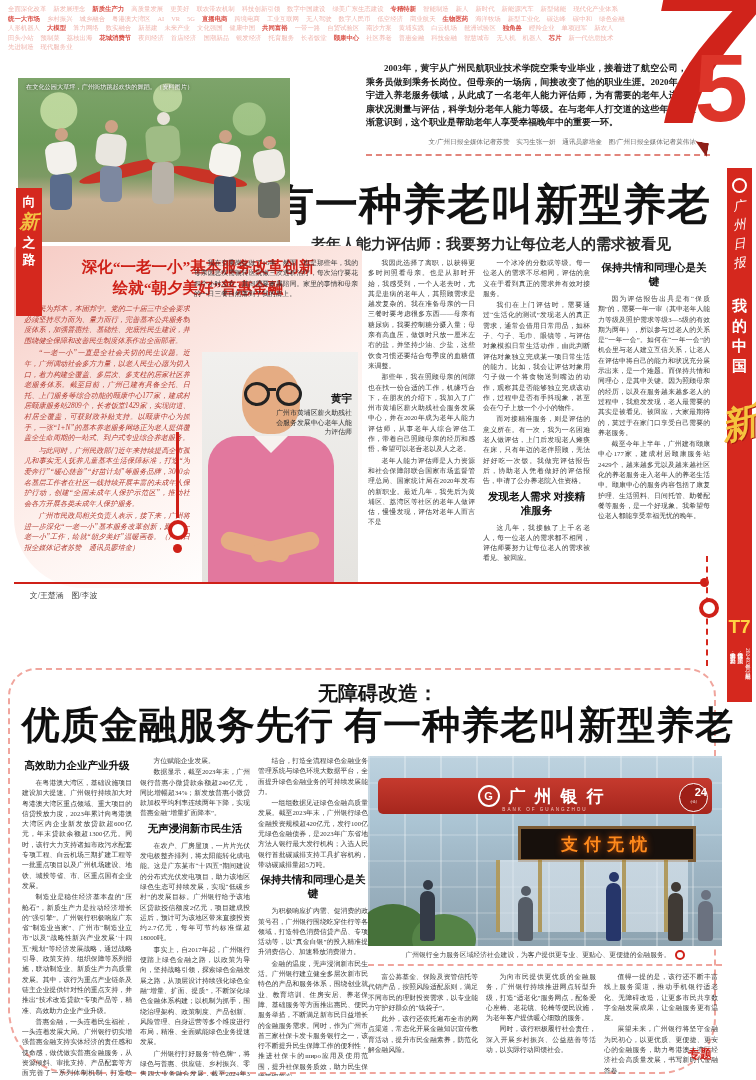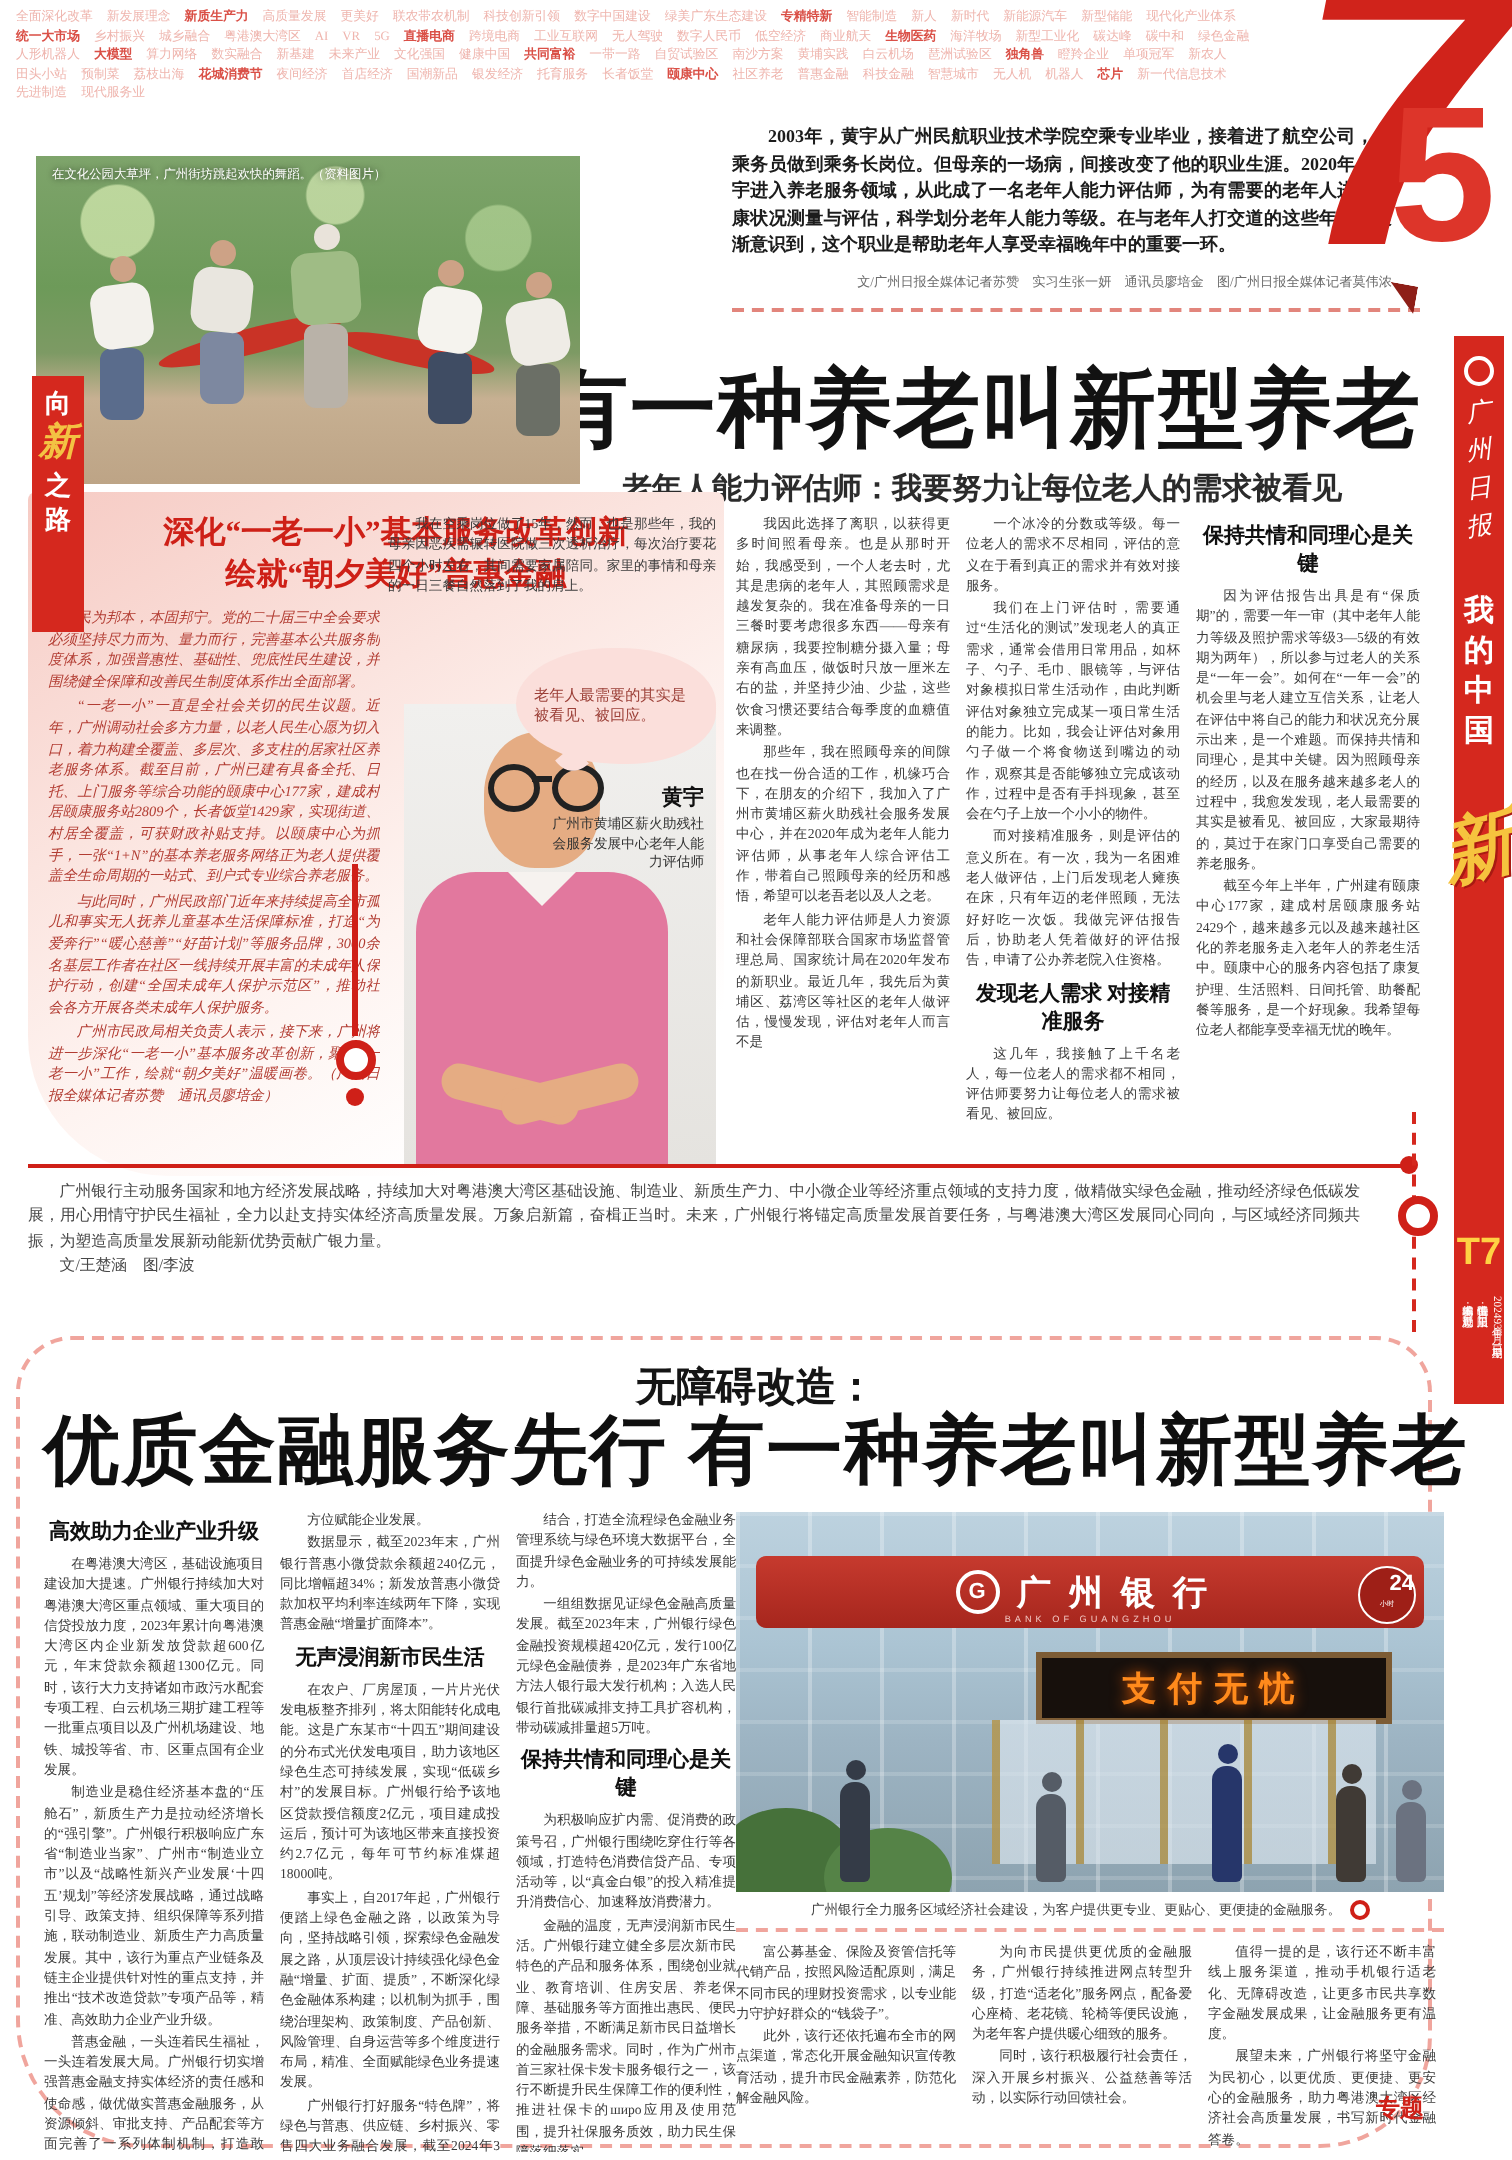--- a/index.html
+++ b/index.html
@@ -250,43 +250,39 @@
     <p>这几年，我接触了上千名老人，每一位老人的需求都不相同，评估师要努力让每位老人的需求被看见、被回应。</p>
   </div>
   <div class="bodycol" style="left:598px;width:112px;">
     <h4 class="colhead">保持共情和同理心是关键</h4>
     <div>
         <p>因为评估报告出具是有“保质期”的，需要一年一审（其中老年人能力等级及照护需求等级3—5级的有效期为两年），所以参与过老人的关系是“一年一会”。如何在“一年一会”的机会里与老人建立互信关系，让老人在评估中将自己的能力和状况充分展示出来，是一个难题。而保持共情和同理心，是其中关键。因为照顾母亲的经历，以及在服务越来越多老人的过程中，我愈发发现，老人最需要的其实是被看见、被回应，大家最期待的，莫过于在家门口享受自己需要的养老服务。</p>
         <p>截至今年上半年，广州建有颐康中心177家，建成村居颐康服务站2429个，越来越多元以及越来越社区化的养老服务走入老年人的养老生活中。颐康中心的服务内容包括了康复护理、生活照料、日间托管、助餐配餐等服务，是一个好现象。我希望每位老人都能享受幸福无忧的晚年。</p>
       </div>
   </div>
 
-  <div class="bubble">
-    <span>老年人最需要的其实是被看见、被回应。</span>
-  </div>
   <div class="portrait">
     <div class="p-head"></div>
     <div class="p-glass g1"></div>
     <div class="p-glass g2"></div>
     <div class="g-bridge"></div>
     <div class="p-torso"></div>
     <div class="p-collar"></div>
     <div class="p-arm a1"></div>
     <div class="p-arm a2"></div>
     <div class="p-name">
       <p class="nm">黄宇</p>
       <p class="tt">广州市黄埔区薪火助残社会服务发展中心老年人能力评估师</p>
     </div>
   </div>
 
   <div class="rule-red"></div>
   <div class="rule-dot"></div>
   <div class="midband">
     <div>
-        <p>广州银行主动服务国家和地方经济发展战略，持续加大对粤港澳大湾区基础设施、制造业、新质生产力、中小微企业等经济重点领域的支持力度，做精做实绿色金融，推动经济绿色低碳发展，用心用情守护民生福祉，全力以赴支持实体经济高质量发展。万象启新篇，奋楫正当时。未来，广州银行将锚定高质量发展首要任务，与粤港澳大湾区发展同心同向，与区域经济同频共振，为塑造高质量发展新动能新优势贡献广银力量。</p>
       </div>
     <p class="mid-byline">文/王楚涵　图/李波</p>
   </div>
   <div class="mid-dash"></div>
   <div class="pin-ring" style="left:699px;top:598px;"></div>
 
   <div class="frame"></div>
 
   <h3 class="kicker">无障碍改造：</h3>
   <h1 class="headline2">优质金融服务先行 有一种养老叫新型养老</h1>

